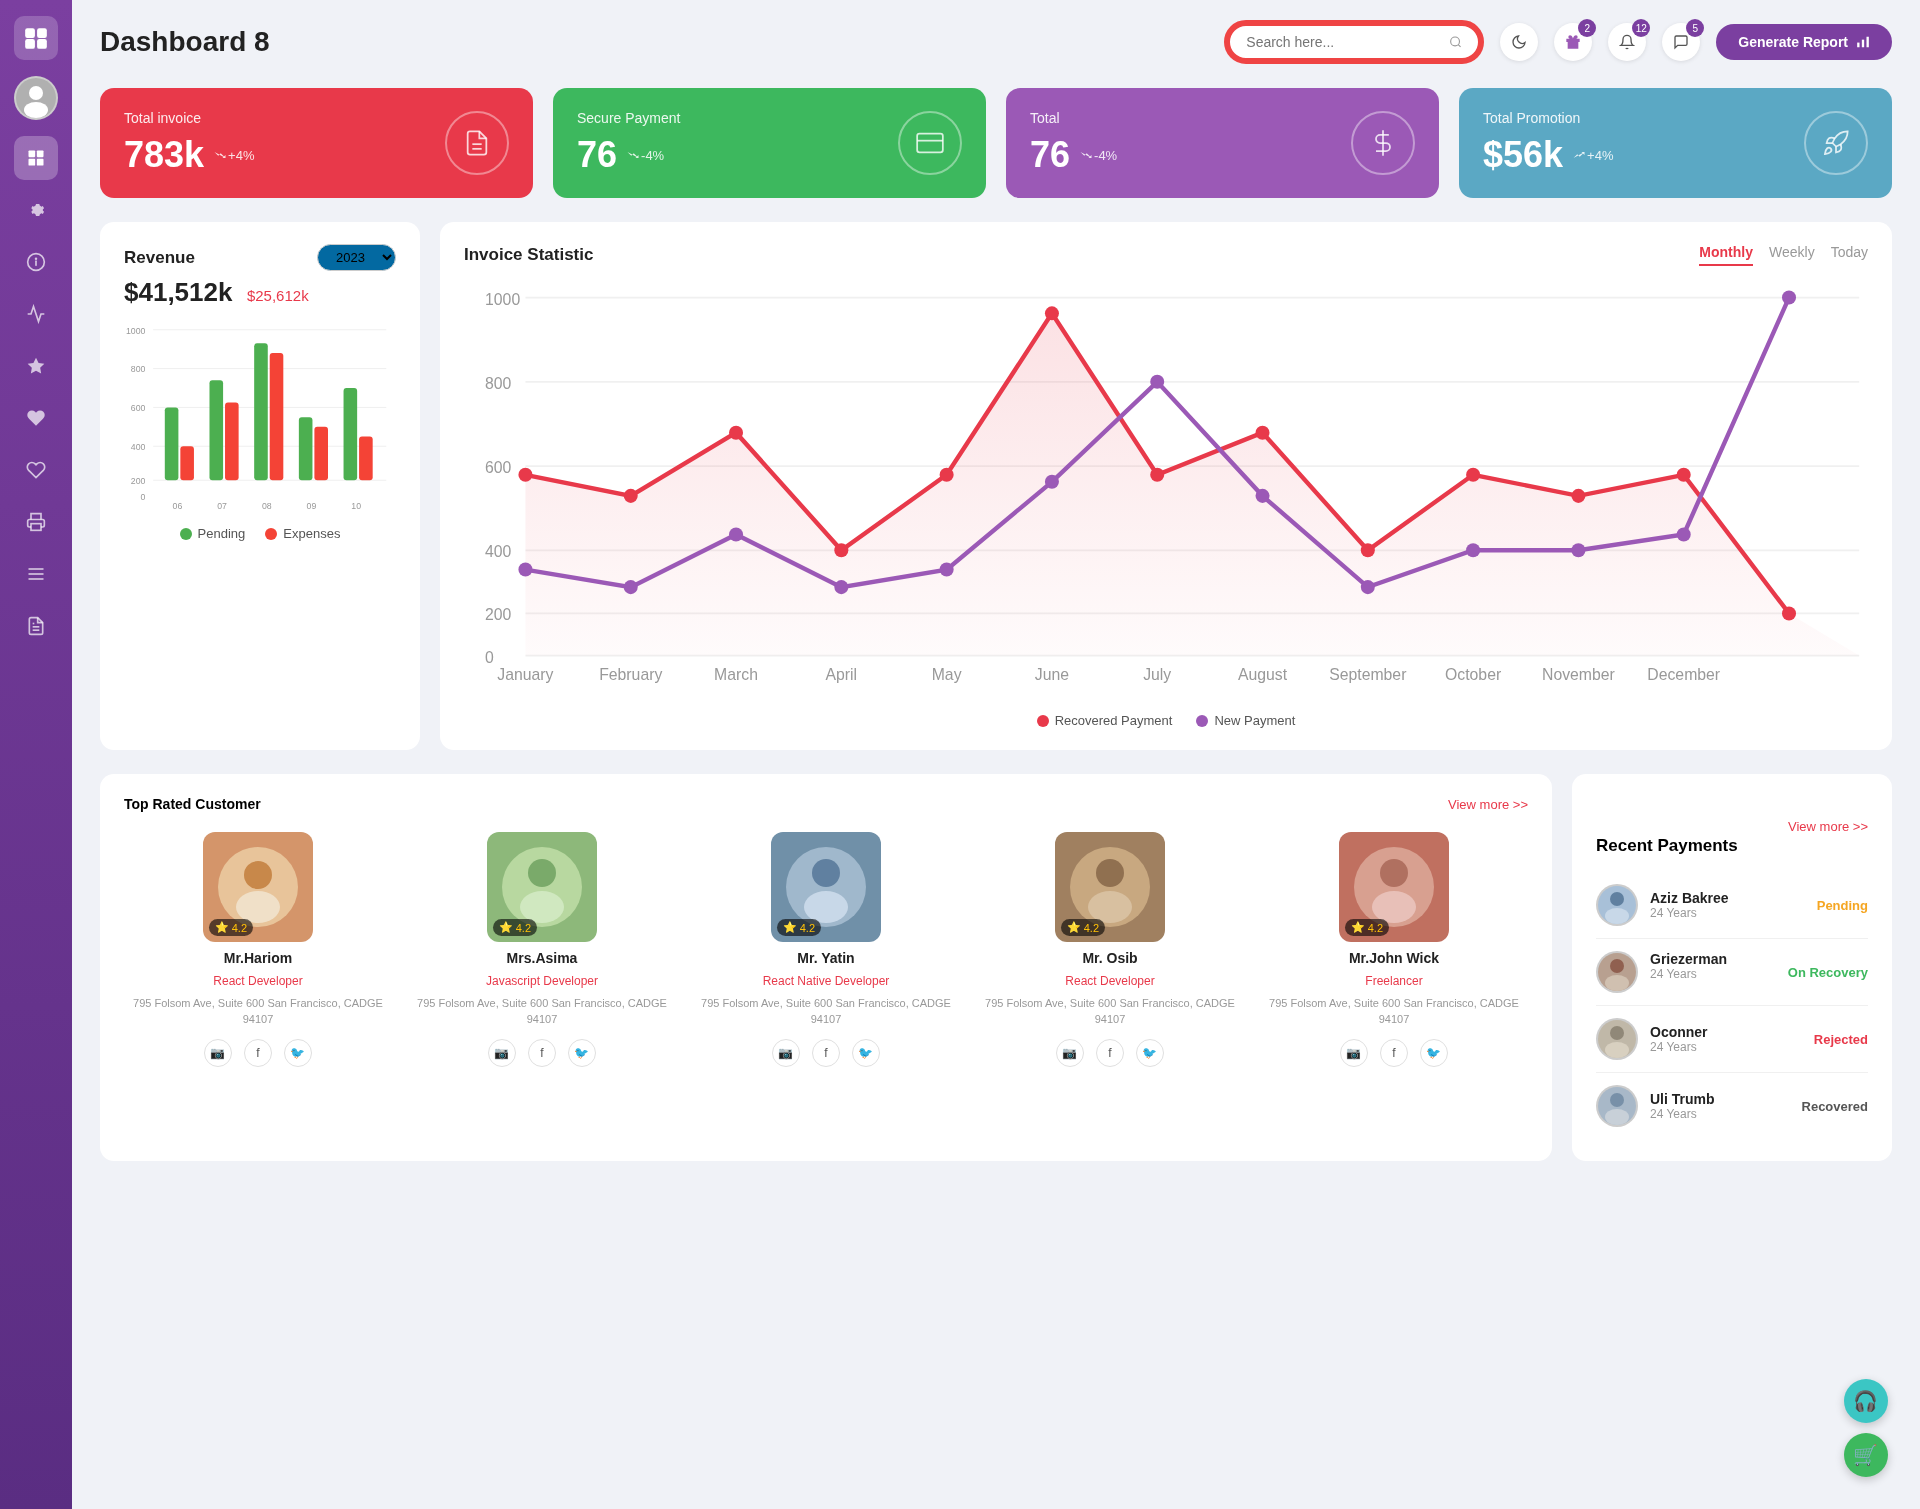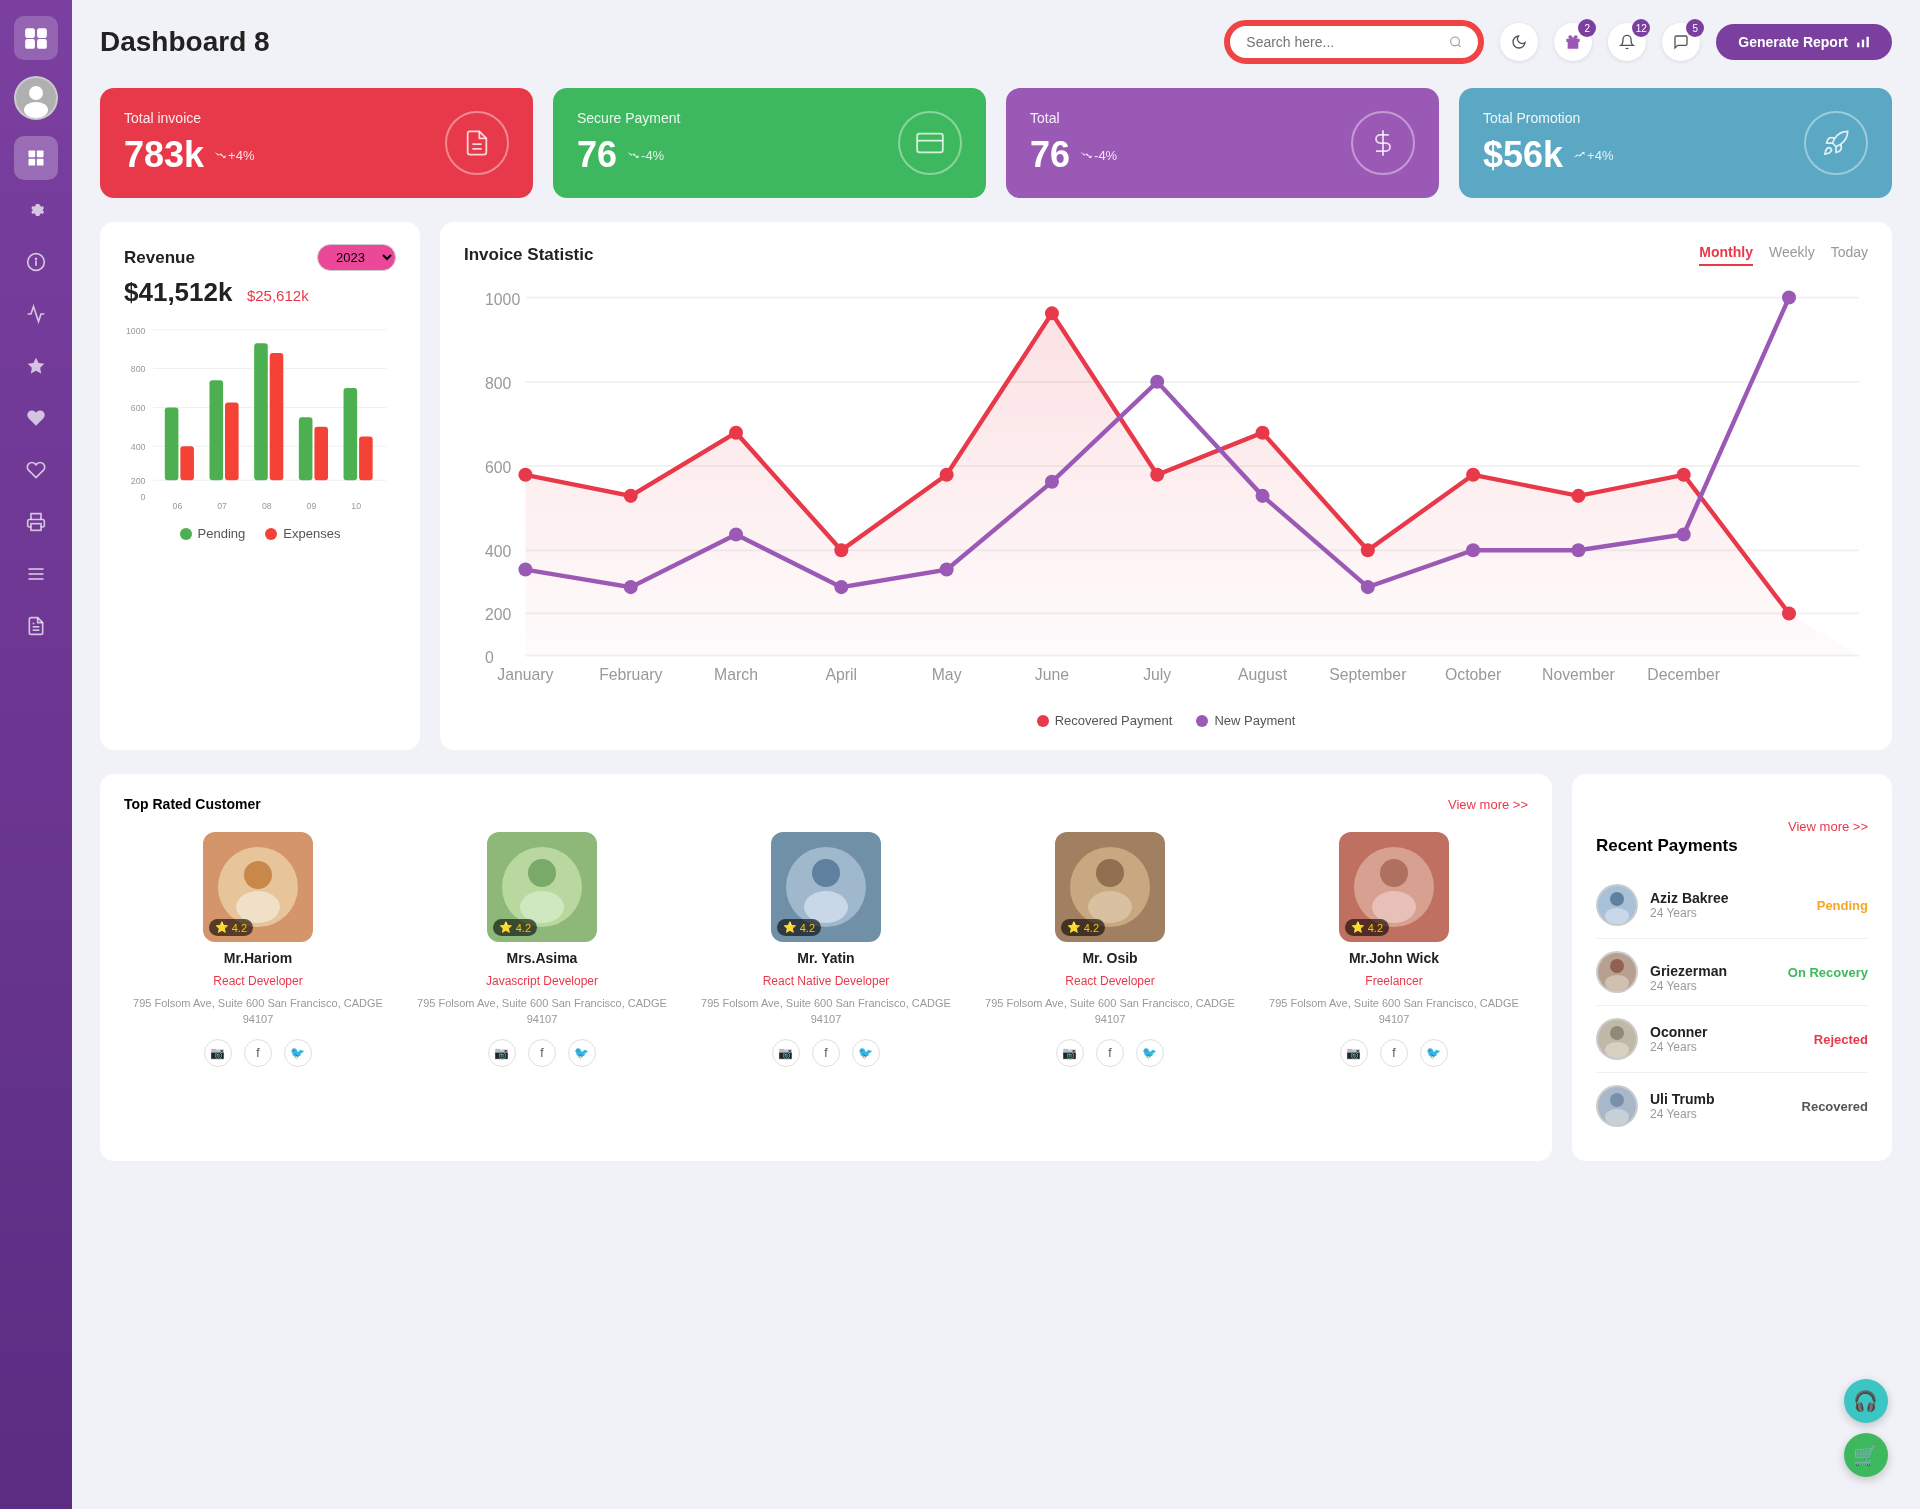--- a/index.html
+++ b/index.html
@@ -170,21 +170,21 @@
       align-items: center;
       margin-bottom: 6px;
     }
     .chart-title { font-size: 17px; font-weight: 600; color: #222; }
     .year-select {
       border: 1px solid #ccc;
       border-radius: 20px;
       padding: 4px 14px;
       font-size: 13px;
       cursor: pointer;
-      background: #ec4899;
+      background: #0369a1;
     }
     .revenue-value { font-size: 26px; font-weight: 700; color: #222; }
     .revenue-target { font-size: 15px; color: #e8394a; margin-left: 10px; }
     .invoice-tabs {
       display: flex;
       gap: 16px;
     }
     .invoice-tab {
       font-size: 14px;
       color: #999;
@@ -859,21 +859,21 @@
           </div>
           <div class="payment-info">
             <div class="payment-name">Aziz Bakree</div>
             <div class="payment-age">24 Years</div>
           </div>
         </div>
         <div class="payment-status status-pending">Pending</div>
       </div>
 
       <div class="payment-item">
-        <div style="display:flex;align-items:flex-end">
+        <div style="display:flex;align-items:flex-start">
           <div class="payment-avatar">
             <svg width="38" height="38" viewBox="0 0 38 38">
                 <circle cx="19" cy="19" r="19" fill="#b8a090"></circle>
                 <circle cx="19" cy="13" r="7" fill="#906050"></circle>
                 <ellipse cx="19" cy="30" rx="12" ry="8" fill="#d0c0b0"></ellipse>
               </svg>
           </div>
           <div class="payment-info">
             <div class="payment-name">Griezerman</div>
             <div class="payment-age">24 Years</div>

